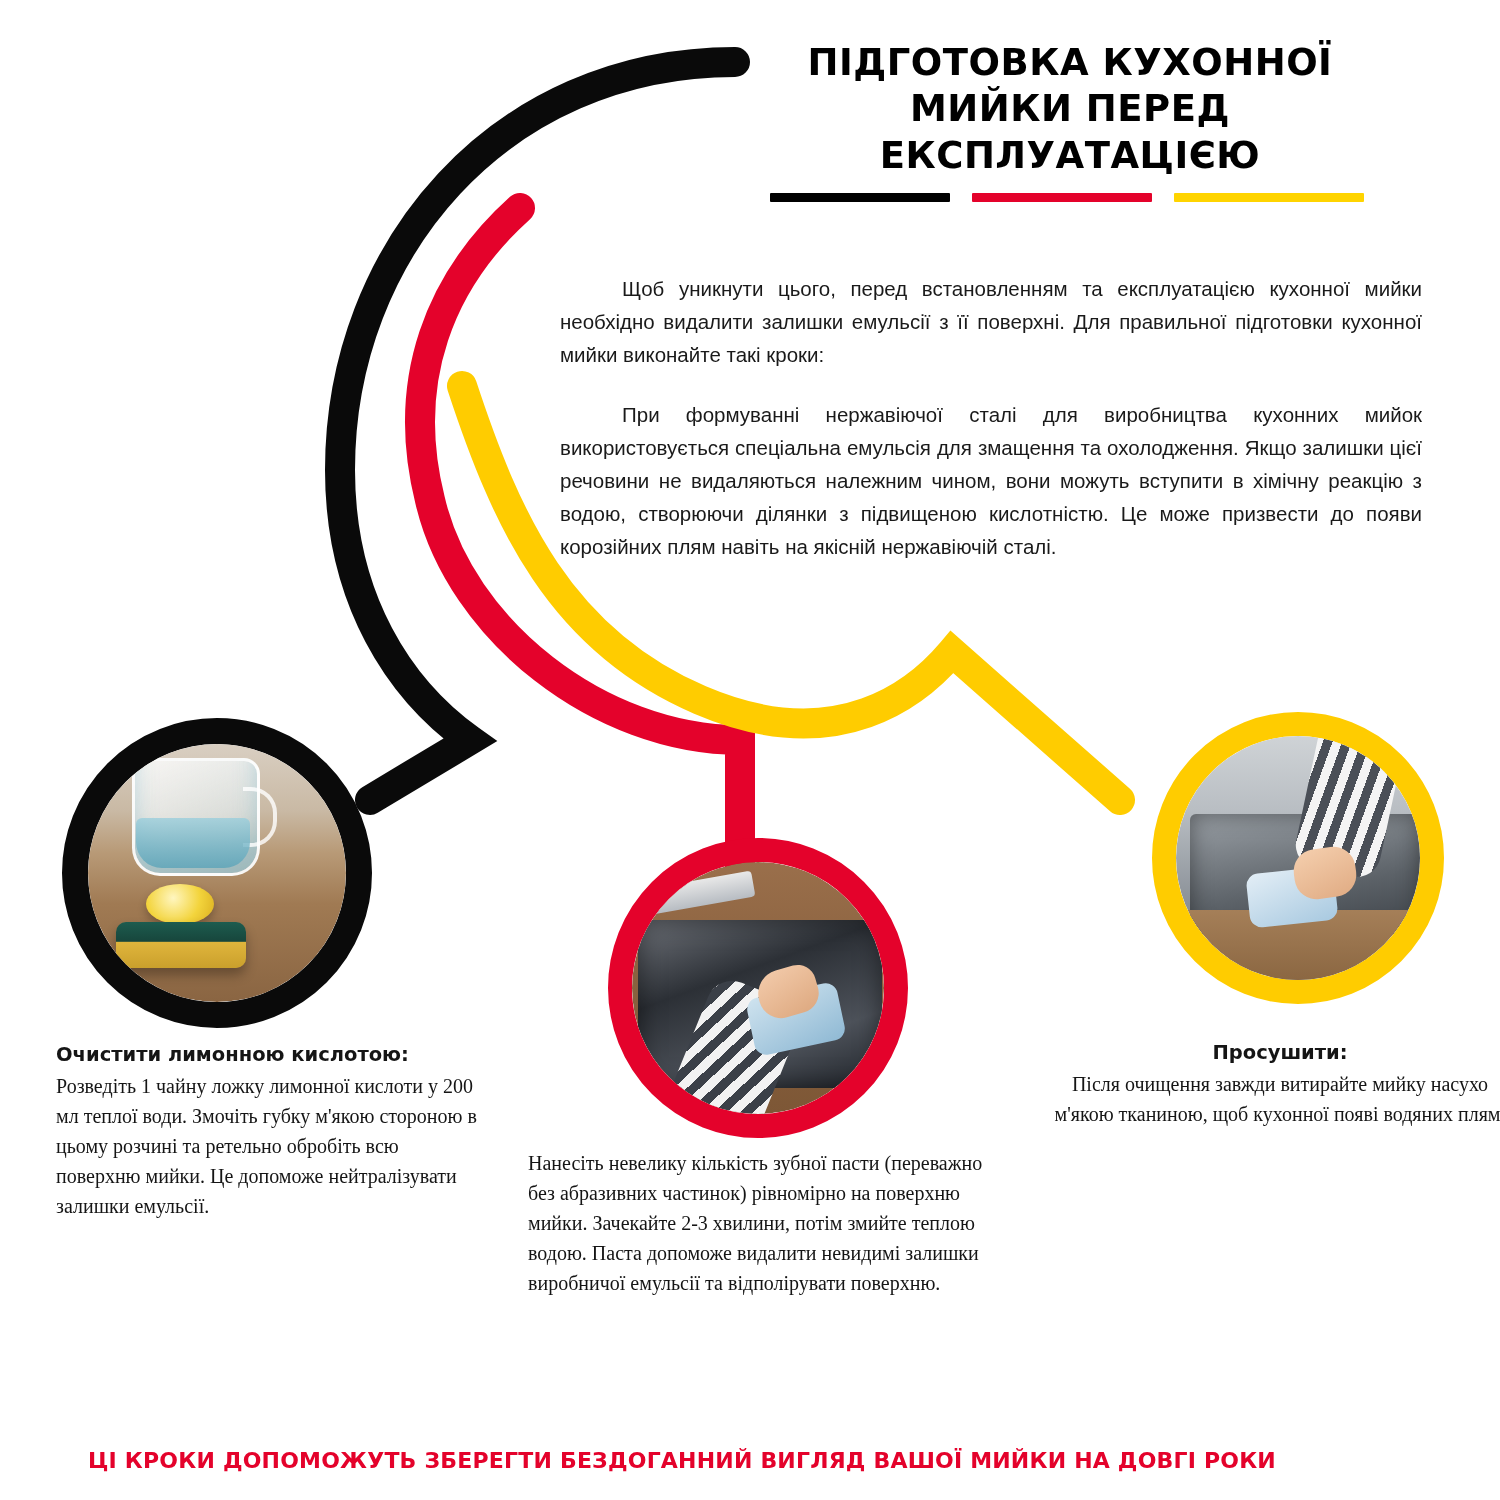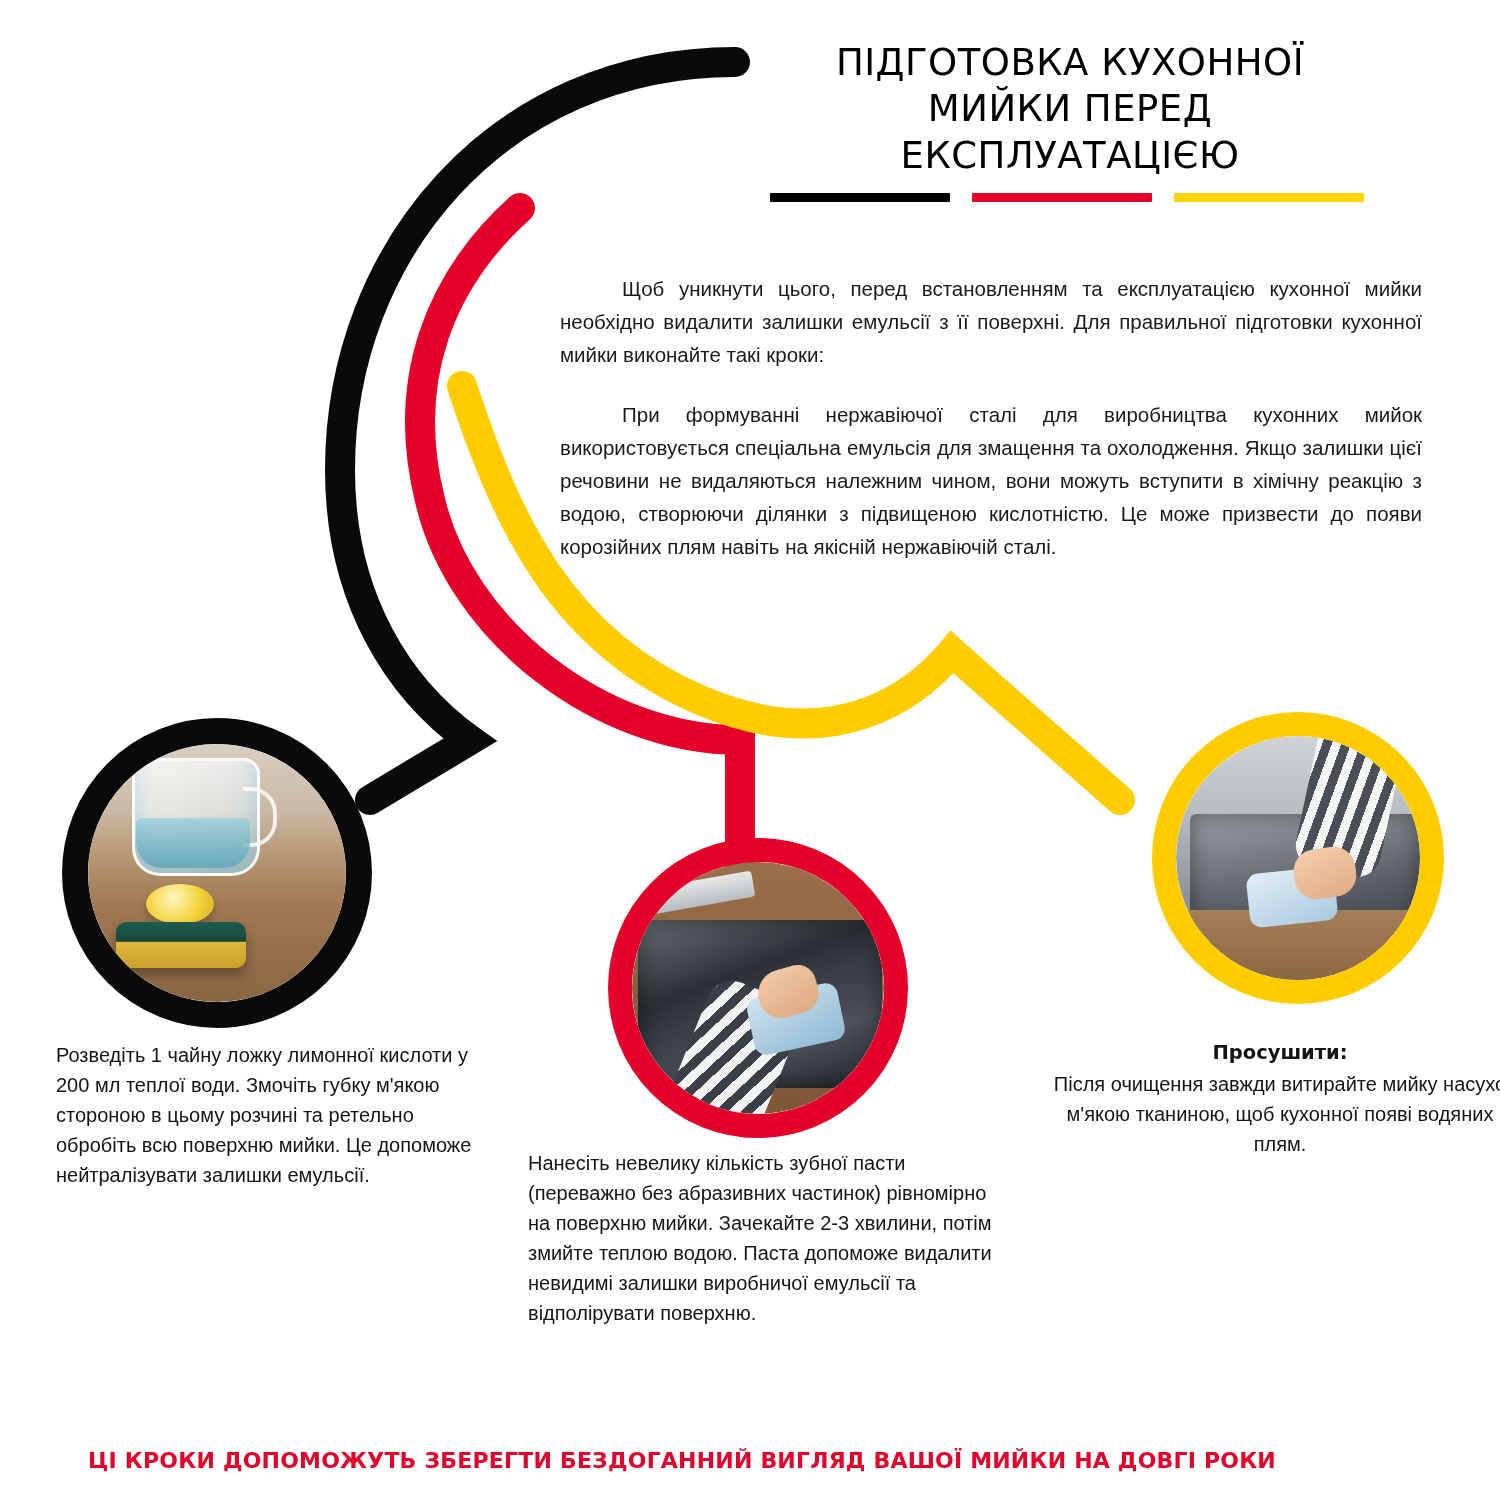--- a/index.html
+++ b/index.html
@@ -35,21 +35,21 @@
   .header {
     position: absolute;
     left: 760px;
     top: 40px;
     width: 620px;
   }
   .header h1 {
     margin: 0;
     font-size: 37px;
     line-height: 1.25;
-    font-weight: normal;
+    font-weight: bold;
     letter-spacing: 0.5px;
     text-align: center;
     color: #000000;
     font-family: "DejaVu Sans", sans-serif;
   }
   .rule-row {
     display: flex;
     gap: 22px;
     margin-top: 14px;
     padding-left: 10px;
@@ -219,21 +219,21 @@
     line-height: 1.5;
     color: #151515;
   }
   .step .title {
     font-weight: bold;
     display: block;
     margin-bottom: 2px;
     font-family: "DejaVu Sans", sans-serif;
     font-size: 19.5px;
   }
-  .step .desc { display: block; }
+  .step .desc { display: block; font-family: Liberation Serif, serif; }
 
   .step.s1 { left: 56px; top: 1040px; width: 430px; }
   .step.s2 { left: 528px; top: 1148px; width: 470px; }
   .step.s3 { left: 1045px; top: 1038px; width: 470px; text-align: center; }
 
   
   .footer {
     position: absolute;
     left: 0; top: 1448px;
     width: 1364px;
@@ -302,20 +302,21 @@
         <div class="basin"></div>
         <div class="counter"></div>
         <div class="arm"></div>
         <div class="cloth"></div>
         <div class="hand"></div>
       </div>
     </div>
   </div>
 
   <div class="step s1">
+    <span class="title">Очистити лимонною кислотою:</span>
     <span class="desc">Розведіть 1 чайну ложку лимонної кислоти у 200 мл теплої води. Змочіть губку м'якою стороною в цьому розчині та ретельно обробіть всю поверхню мийки. Це допоможе нейтралізувати залишки емульсії.</span>
   </div>
 
   <div class="step s2">
     <span class="desc">Нанесіть невелику кількість зубної пасти (переважно без абразивних частинок) рівномірно на поверхню мийки. Зачекайте 2-3 хвилини, потім змийте теплою водою. Паста допоможе видалити невидимі залишки виробничої емульсії та відполірувати поверхню.</span>
   </div>
 
   <div class="step s3">
     <span class="title">Просушити:</span>
     <span class="desc">Після очищення завжди витирайте мийку насухо м'якою тканиною, щоб кухонної появі водяних плям.</span>

